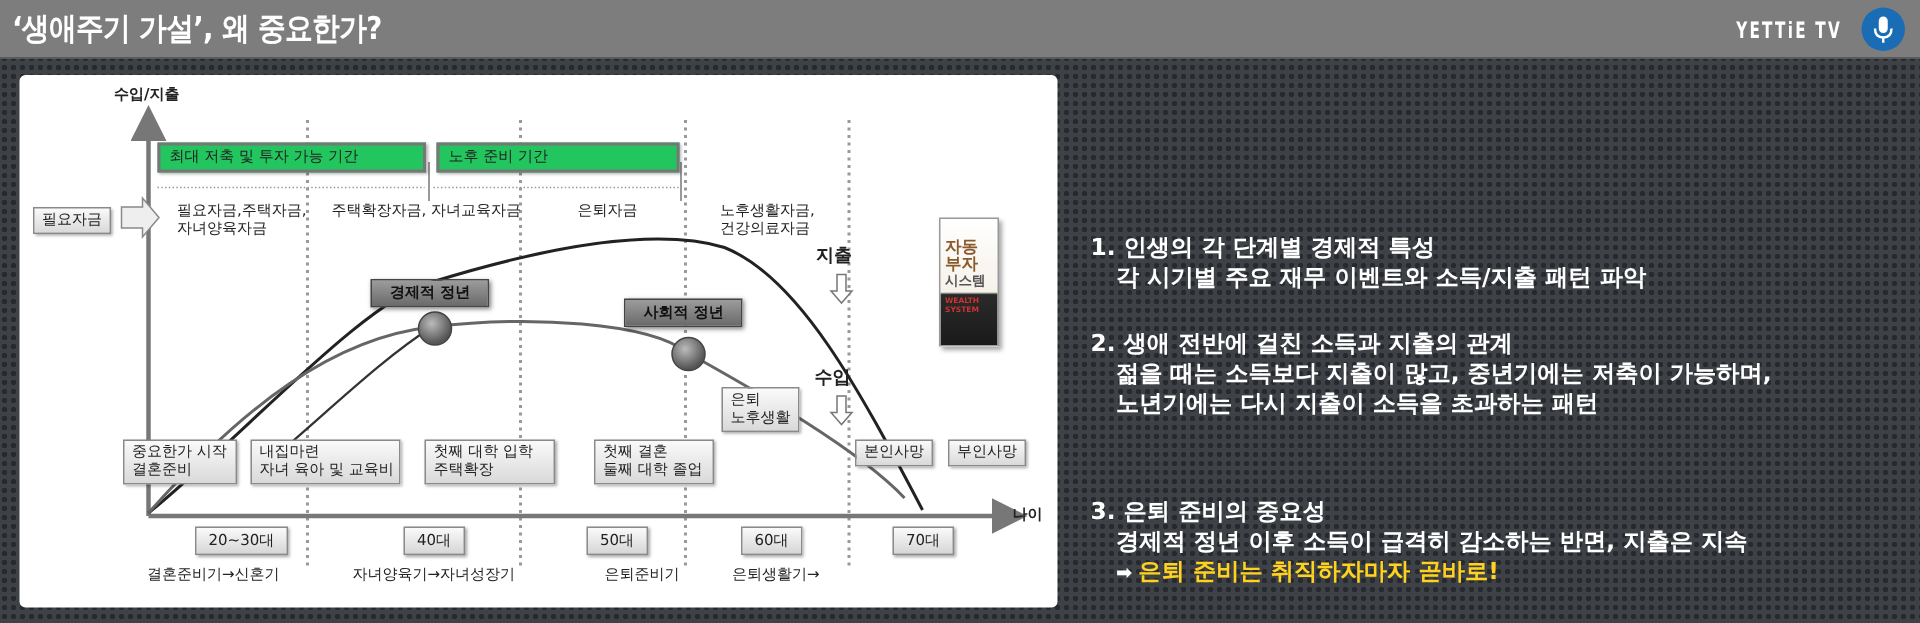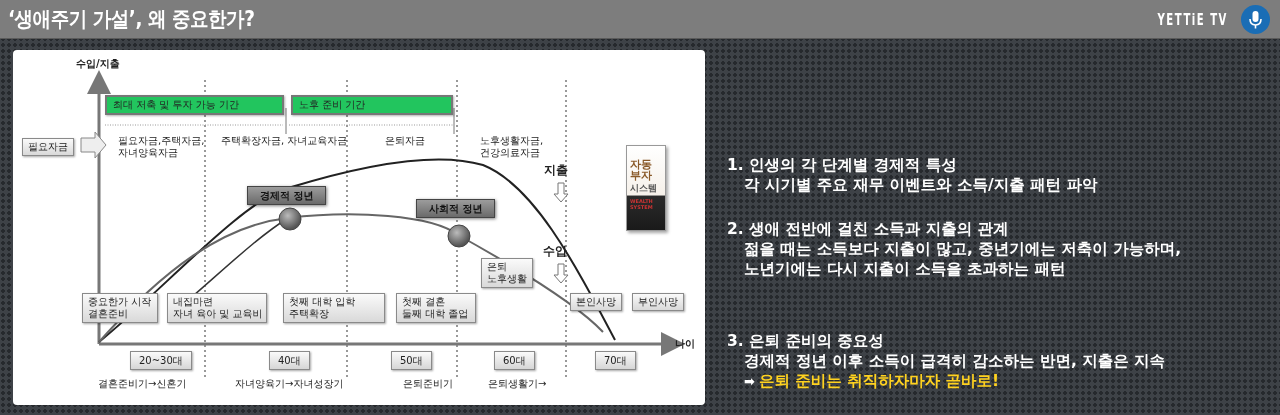--- a/index.html
+++ b/index.html
@@ -151,21 +151,21 @@
 
   <div class="lbl bold" style="left:531px;top:114px;font-size:12px;text-align:right;">지출</div>
   <div class="lbl bold" style="left:530px;top:195px;font-size:12px;">수입</div>
 
   <div class="box" style="left:448px;top:208px;white-space:pre;margin-left:20px;">은퇴
 노후생활</div>
   <div class="box" style="left:69px;top:243px;width:76px;white-space:pre;">중요한가 시작
 결혼준비</div>
   <div class="box" style="left:154px;top:243px;width:100px;white-space:pre;">내집마련
 자녀 육아 및 교육비</div>
-  <div class="box" style="left:270px;top:243px;width:102px;white-space:pre;">첫째 대학 입학
+  <div class="box" style="left:270px;top:243px;width:87px;white-space:pre;">첫째 대학 입학
 주택확장</div>
   <div class="box" style="left:383px;top:243px;width:80px;white-space:pre;">첫째 결혼
 둘째 대학 졸업</div>
   <div class="box" style="left:557px;top:243px;">본인사망</div>
   <div class="box" style="left:619px;top:243px;">부인사망</div>
 
   <div class="age-box" style="left:117px;top:301px;">20~30대</div>
   <div class="age-box" style="left:256px;top:301px;">40대</div>
   <div class="age-box" style="left:378px;top:301px;">50대</div>
   <div class="age-box" style="left:481px;top:301px;">60대</div>

